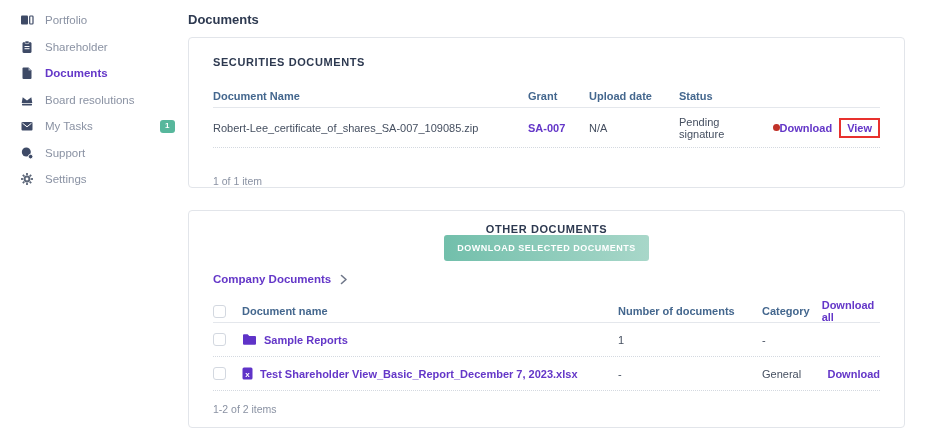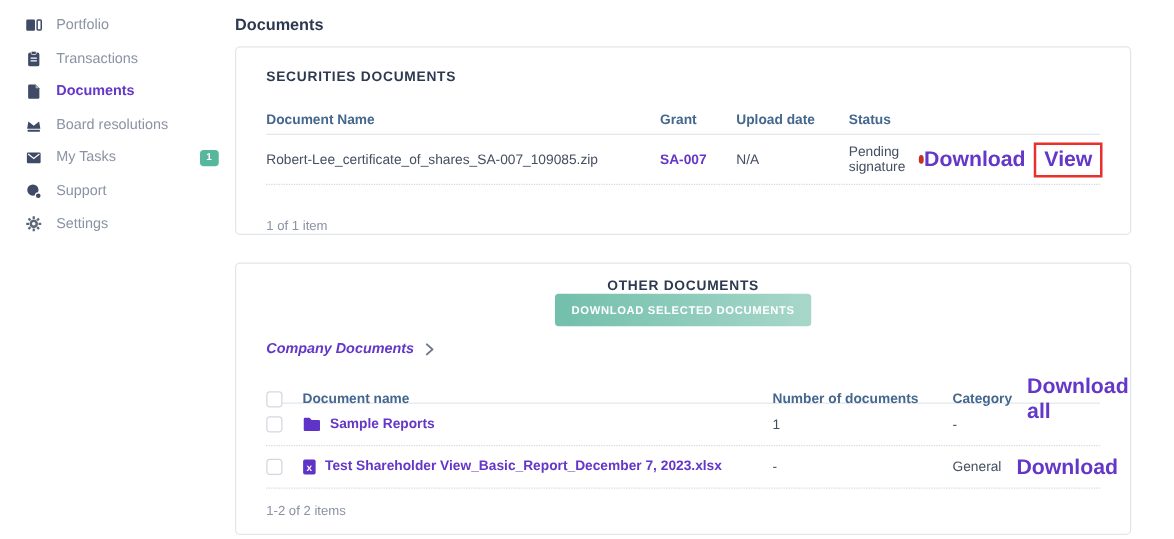--- a/index.html
+++ b/index.html
@@ -28,38 +28,38 @@
 
   
   .sec-grid { display:grid; grid-template-columns:315px 61px 90px 1fr auto; align-items:center; }
   .sec-head { margin-top:16px; height:24px; border-bottom:1px solid #e4e7ec;
               font-size:11px; font-weight:bold; color:#44678e; }
   .sec-row  { height:40px; border-bottom:1px dotted #d4d9e0; font-size:11px; color:#454f60; }
   .grant-link { color:#6437c8; font-weight:bold; text-decoration:none; }
   .status-cell { display:flex; align-items:center; gap:8px; }
   .status-dot { width:7px; height:7px; border-radius:50%; background:#c13229; display:inline-block; }
   .actions-cell { justify-self:end; display:flex; align-items:center; gap:7px; }
-  .tlink { color:#6437c8; font-weight:bold; font-size:17px; text-decoration:none; cursor:pointer; }
+  .tlink { color:#6437c8; font-weight:bold; font-size:11px; text-decoration:none; cursor:pointer; }
   .view-box { border:2px solid #e8312e; padding:2px 6px; }
   .table-foot { margin-top:27px; font-size:10.5px; color:#8a92a3; }
 
   
   .card2-headrow { display:flex; justify-content:space-between; align-items:center; margin-top:12px;flex-direction:column; }
   .dl-selected-btn { background:linear-gradient(90deg,#72bfab,#a8d7c9); color:#fff; font-size:9px;
                      font-weight:bold; letter-spacing:.5px; border:none; border-radius:3px;
                      padding:8px 13px; cursor:pointer; font-family:"Liberation Sans", sans-serif; }
   .breadcrumb { margin-top:12px; font-size:11.5px; font-weight:bold; color:#6437c8;
-                display:flex; align-items:center; gap:8px; cursor:pointer; width:max-content;font-style:italic; }
+                display:flex; align-items:center; gap:8px; cursor:pointer; width:max-content; }
   .oth-grid { display:grid; grid-template-columns:29px 376px 144px 1fr auto; align-items:center; }
   .oth-head { margin-top:14px; height:24px; border-bottom:1px solid #e4e7ec;
               font-size:11px; font-weight:bold; color:#44678e; }
   .oth-row  { height:34px; border-bottom:1px dotted #d4d9e0; font-size:11px; color:#454f60; }
   .checkbox { width:13px; height:13px; border:1px solid #d3d8e0; border-radius:3px; background:#fff;
               display:inline-block; cursor:pointer; }
-  .doc-name-cell { display:flex; gap:7px; color:#6437c8; font-weight:bold;
+  .doc-name-cell { display:flex; align-items:center; gap:7px; color:#6437c8; font-weight:bold;
                    font-size:11px; cursor:pointer; }
   .right-col { justify-self:end;margin-left:12px; }
 </style>
 </head>
 <body>
 
 <div class="app">
 
   <nav class="sidebar">
 
@@ -75,21 +75,21 @@
 
     <div class="nav-item">
       <span class="nicon">
         <svg width="14" height="14" viewBox="0 0 14 14">
             <rect x="2.5" y="2" width="9" height="11" rx="1.5" fill="#3e4a66"></rect>
             <rect x="5" y="1" width="4" height="2.6" rx="0.8" fill="#3e4a66" stroke="#fff" stroke-width="0.6"></rect>
             <rect x="4.5" y="6" width="5" height="1" fill="#fff"></rect>
             <rect x="4.5" y="8.2" width="5" height="1" fill="#fff"></rect>
           </svg>
       </span>
-      <span>Transactions</span>
+      <span>Shareholder</span>
     </div>
 
     <div class="nav-item active">
       <span class="nicon">
         <svg width="14" height="14" viewBox="0 0 14 14">
             <path d="M3.5 1.5h5l3 3V12a1 1 0 0 1-1 1h-7a1 1 0 0 1-1-1V2.5a1 1 0 0 1 1-1z" fill="#3e4a66"></path>
             <path d="M8.5 1.5l3 3h-3z" fill="#aab2c2"></path>
           </svg>
       </span>
       <span>Documents</span>

